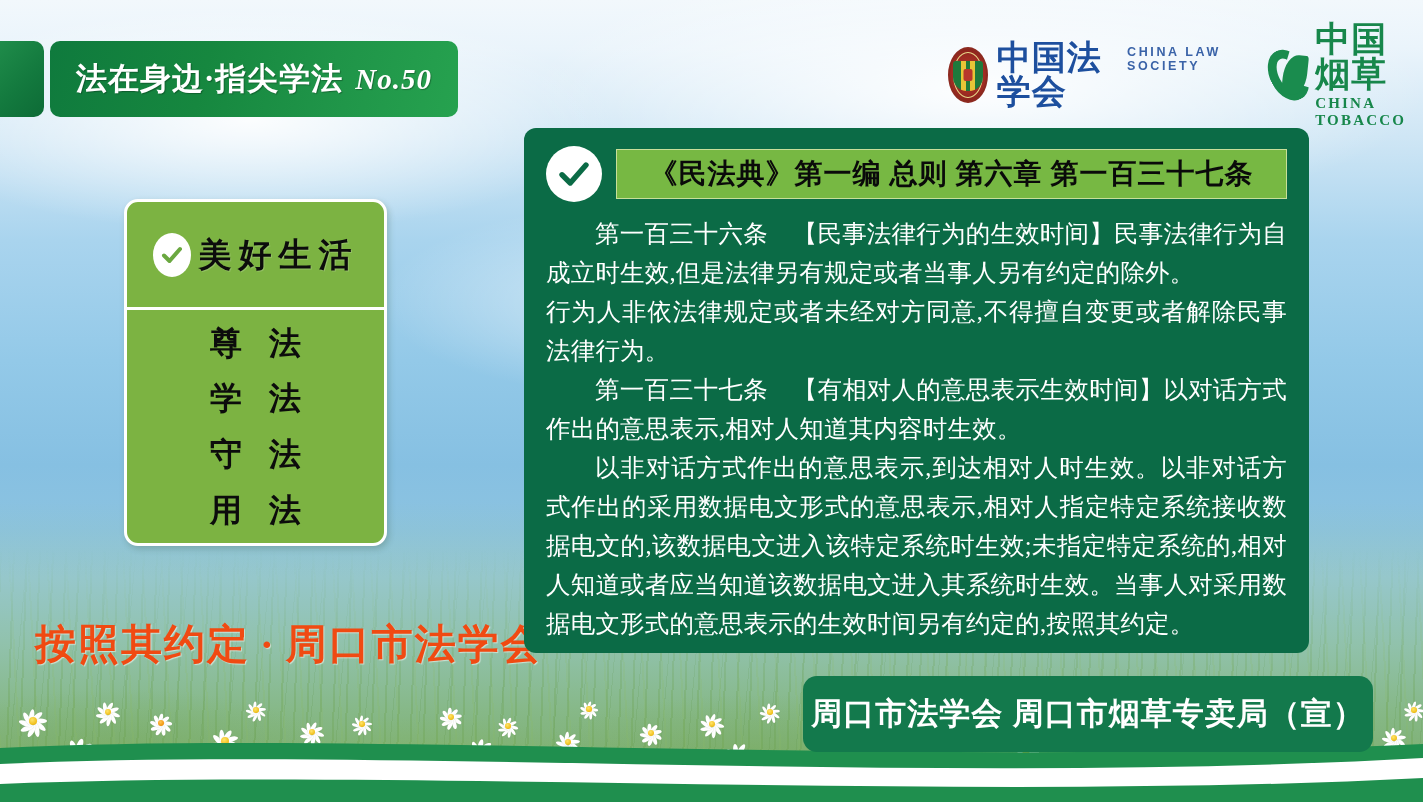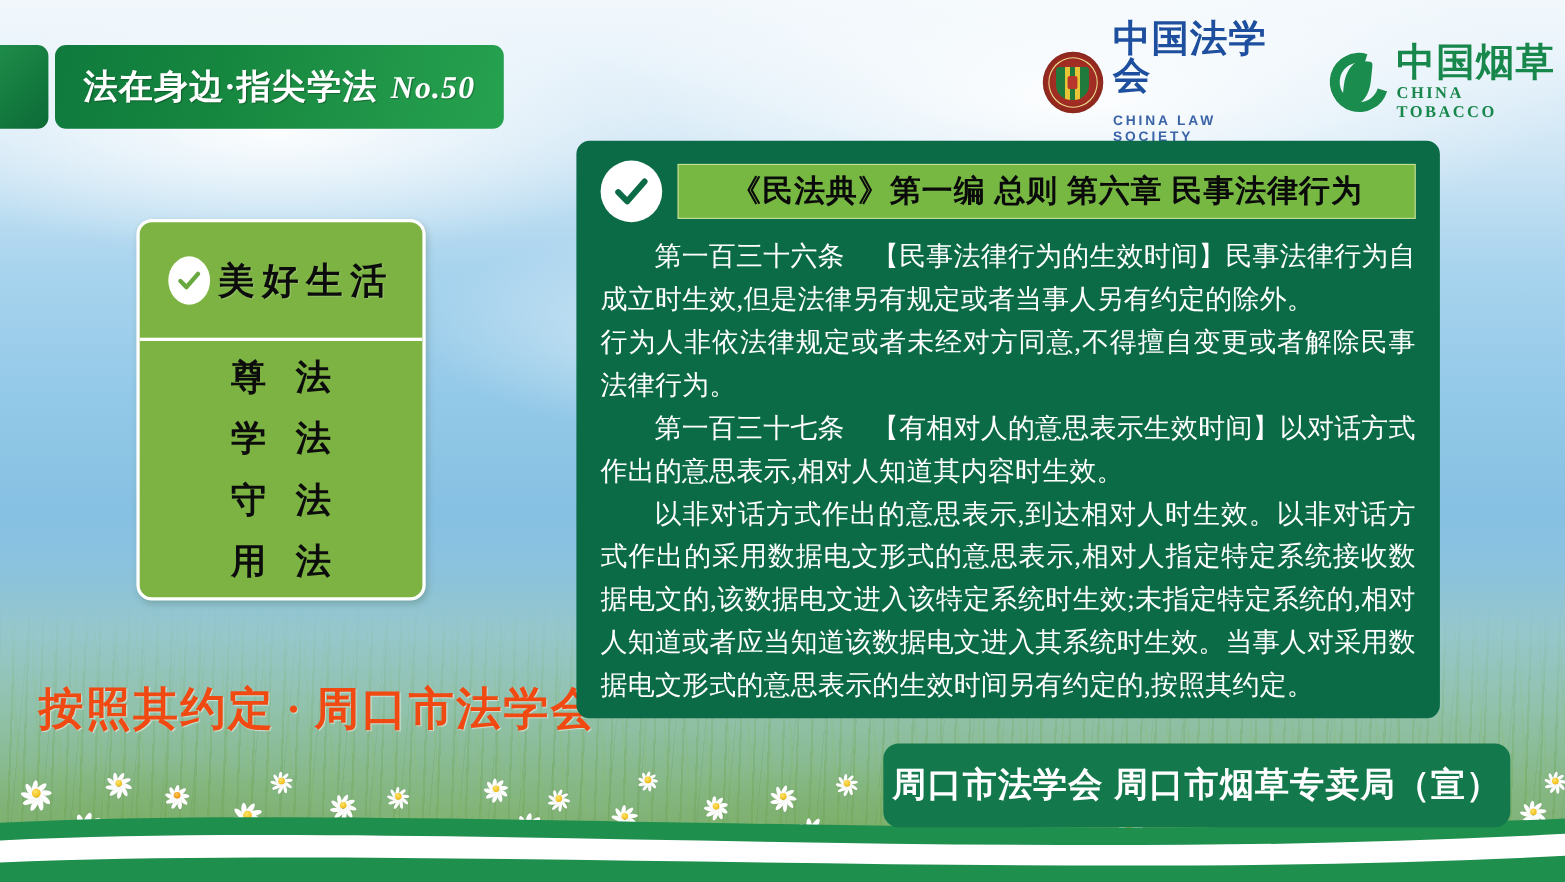--- a/index.html
+++ b/index.html
@@ -136,21 +136,21 @@
   .logo-cls .emblem .shield {
     position: absolute; left: 50%; top: 52%; transform: translate(-50%,-50%);
     width: 30px; height: 30px;
     background: linear-gradient(to right, #1f7a3c 0%, #1f7a3c 28%, #e8c537 28%, #e8c537 42%, #1f7a3c 42%, #1f7a3c 58%, #e8c537 58%, #e8c537 72%, #1f7a3c 72%);
     border-radius: 3px 3px 14px 14px;
   }
   .logo-cls .emblem .dot {
     position: absolute; left: 50%; top: 50%; transform: translate(-50%,-50%);
     width: 9px; height: 12px; background: #b8372c; border-radius: 2px;
   }
-  .logo-cls .txtbox { display: flex; flex-direction: column; gap: 12px; }
+  .logo-cls .txtbox { display: flex; flex-direction: row; gap: 12px; }
   .logo-cls .cn {
     font-family: "Liberation Serif", "DejaVu Serif", serif;
     font-size: 34px; font-weight: 700; color: #1d4f9e;
     letter-spacing: 1px; line-height: 1.0;
   }
   .logo-cls .en {
     font-size: 12.5px; font-weight: 700; color: #3a63a8;
     letter-spacing: 2.6px; margin-top: 4px;
   }
   .logo-tob { display: flex; align-items: center; gap: 8px; }
@@ -1036,21 +1036,21 @@
     <span>按照其约定</span><span class="mid">·</span><span>周口市法学会</span>
   </div>
 
   <div class="panel">
     <div class="panel-head">
       <div class="check-circle">
         <svg width="36" height="36" viewBox="0 0 24 24">
           <path d="M4 12.5 L9.5 18 L20 6" stroke="#0b6b46" stroke-width="3.6" fill="none" stroke-linecap="round" stroke-linejoin="round"></path>
         </svg>
       </div>
-      <div class="chapter">《民法典》第一编 总则 第六章 民事法律行为</div>
+      <div class="chapter">《民法典》第一编 总则 第六章 第一百三十七条</div>
     </div>
     <div class="panel-body">
       <p class="ind">第一百三十六条　【民事法律行为的生效时间】民事法律行为自成立时生效,但是法律另有规定或者当事人另有约定的除外。</p>
       <p>行为人非依法律规定或者未经对方同意,不得擅自变更或者解除民事法律行为。</p>
       <p class="ind">第一百三十七条　【有相对人的意思表示生效时间】以对话方式作出的意思表示,相对人知道其内容时生效。</p>
       <p class="ind">以非对话方式作出的意思表示,到达相对人时生效。以非对话方式作出的采用数据电文形式的意思表示,相对人指定特定系统接收数据电文的,该数据电文进入该特定系统时生效;未指定特定系统的,相对人知道或者应当知道该数据电文进入其系统时生效。当事人对采用数据电文形式的意思表示的生效时间另有约定的,按照其约定。</p>
     </div>
   </div>
 
   <div class="footer-banner">

